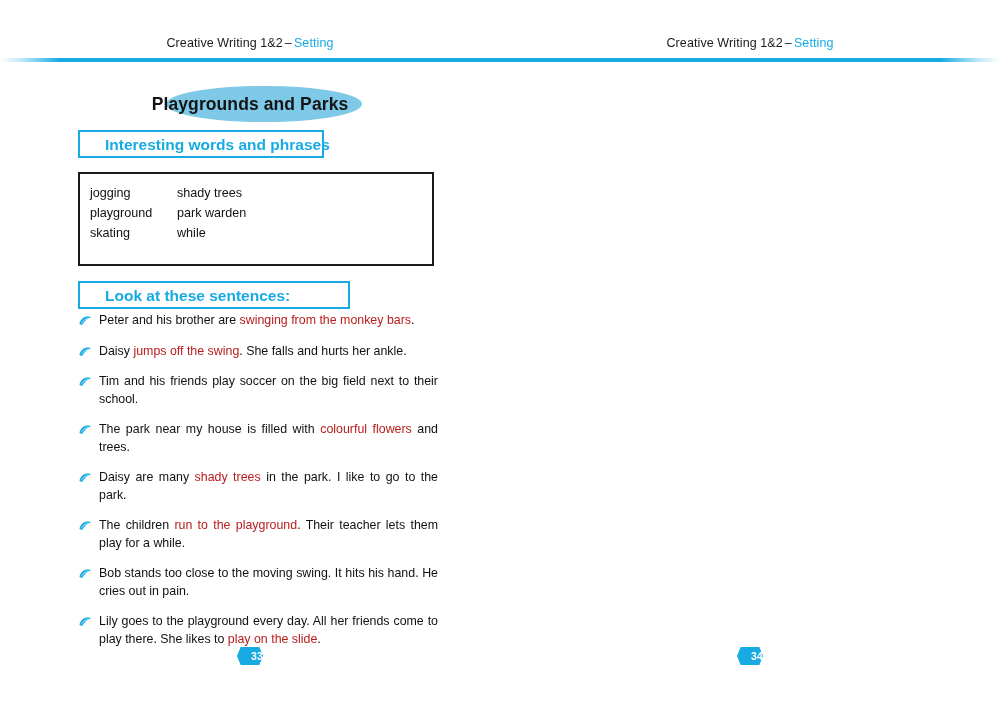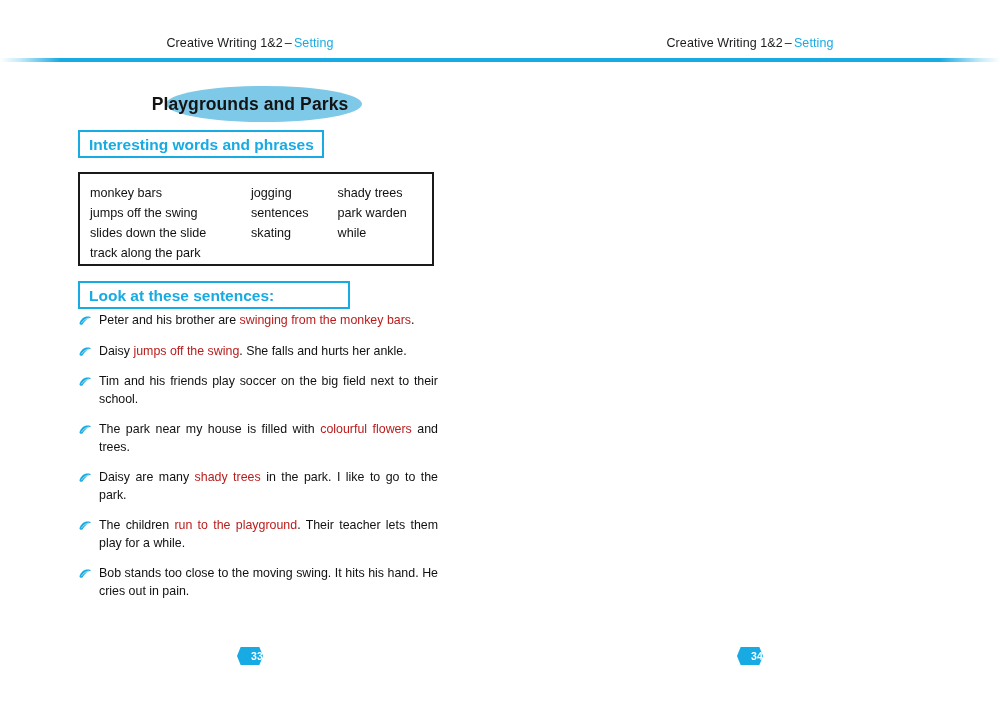--- a/index.html
+++ b/index.html
@@ -99,21 +99,21 @@
   }
 
   
   .section-box {
     position: absolute;
     border: 2px solid #18ABE3;
     background: #ffffff;
     color: #18ABE3;
     font-size: 15.5px;
     font-weight: bold;
-    padding: 4px 9px 5px 9px;
+    padding: 4px 9px 5px 25px;
     box-sizing: border-box;
     white-space: nowrap;
   }
   #box-words  { left: 78px; top: 130px; width: 246px; height: 28px; }
   #box-sentences { left: 78px; top: 281px; width: 272px; height: 28px; }
 
   
   .word-table {
     position: absolute;
     left: 78px;
@@ -205,29 +205,23 @@
 
     <div class="title-oval-wrap">
       <div class="title-oval"></div>
       <div class="title-text">Playgrounds and Parks</div>
     </div>
 
     <div class="section-box" id="box-words">Interesting words and phrases</div>
 
     <div class="word-table">
       <div class="word-cols" id="word-cols">
-          <div class="word-col word-col-1">
-            <div class="word-item">monkey bars</div>
-            <div class="word-item">jumps off the swing</div>
-            <div class="word-item">slides down the slide</div>
-            <div class="word-item">track along the park</div>
-          </div>
           <div class="word-col word-col-2">
             <div class="word-item">jogging</div>
-            <div class="word-item">sentences</div>
+            <div class="word-item">playground</div>
             <div class="word-item">skating</div>
           </div>
           <div class="word-col word-col-3">
             <div class="word-item">shady trees</div>
             <div class="word-item">park warden</div>
             <div class="word-item">while</div>
           </div>
         </div>
     </div>
 
@@ -255,20 +249,24 @@
             <path d="M3.3 8.2 C5.0 5.6 7.6 3.8 10.6 2.9" stroke="#ffffff" stroke-width="0.8" fill="none" opacity="0.75"></path>
           </svg><span>Daisy are many </span><span class="accent">shady trees</span><span> in the park. I like to go to the park.</span></div>
         <div class="sentence"><svg class="leaf-icon" viewBox="0 0 14 11">
             <path d="M1.4 8.6 C2.8 3.6 6.6 1.0 10.6 1.5 C11.6 1.6 12.4 2.0 13.0 2.4 C11.4 2.8 9.9 3.5 8.6 4.6 C7.0 5.9 5.6 7.5 4.6 9.3 C3.6 10.2 2.0 9.9 1.4 8.6 Z" fill="#18ABE3"></path>
             <path d="M3.3 8.2 C5.0 5.6 7.6 3.8 10.6 2.9" stroke="#ffffff" stroke-width="0.8" fill="none" opacity="0.75"></path>
           </svg><span>The children </span><span class="accent">run to the playground</span><span>. Their teacher lets them play for a while.</span></div>
         <div class="sentence"><svg class="leaf-icon" viewBox="0 0 14 11">
             <path d="M1.4 8.6 C2.8 3.6 6.6 1.0 10.6 1.5 C11.6 1.6 12.4 2.0 13.0 2.4 C11.4 2.8 9.9 3.5 8.6 4.6 C7.0 5.9 5.6 7.5 4.6 9.3 C3.6 10.2 2.0 9.9 1.4 8.6 Z" fill="#18ABE3"></path>
             <path d="M3.3 8.2 C5.0 5.6 7.6 3.8 10.6 2.9" stroke="#ffffff" stroke-width="0.8" fill="none" opacity="0.75"></path>
           </svg><span>Bob stands too close to the moving swing. It hits his hand. He cries out in pain.</span></div>
+        <div class="sentence"><svg class="leaf-icon" viewBox="0 0 14 11">
+            <path d="M1.4 8.6 C2.8 3.6 6.6 1.0 10.6 1.5 C11.6 1.6 12.4 2.0 13.0 2.4 C11.4 2.8 9.9 3.5 8.6 4.6 C7.0 5.9 5.6 7.5 4.6 9.3 C3.6 10.2 2.0 9.9 1.4 8.6 Z" fill="#18ABE3"></path>
+            <path d="M3.3 8.2 C5.0 5.6 7.6 3.8 10.6 2.9" stroke="#ffffff" stroke-width="0.8" fill="none" opacity="0.75"></path>
+          </svg><span>Lily goes to the playground every day. All her friends come to play there. She likes to </span><span class="accent">play on the slide</span><span>.</span></div>
       </div>
 
     <div class="folio">
       <div class="folio-badge">33</div>
     </div>
   </div>
 
   <div class="page page-right">
 
     <div class="header-row">

